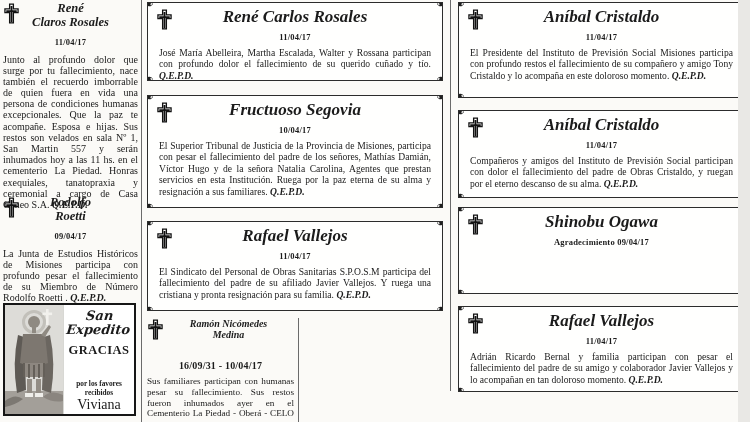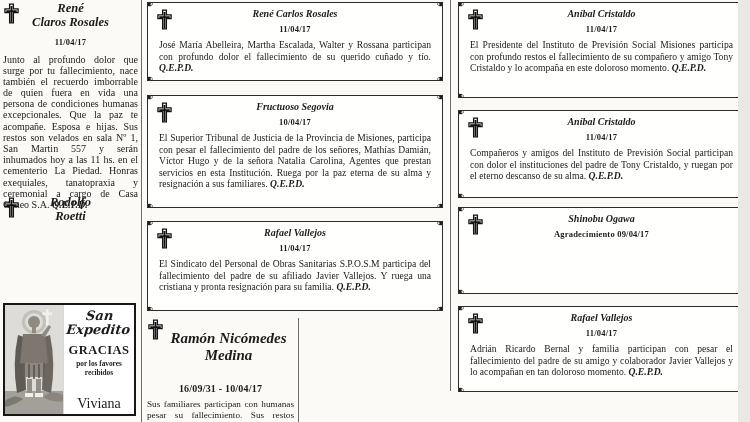--- a/index.html
+++ b/index.html
@@ -21,47 +21,47 @@
   .box.r3{left:458px; top:207px;width:287px; height:87px;}
   .box.r4{left:458px; top:306px;width:287px; height:86px;}
 
   .orn{position:absolute; font-family:"DejaVu Sans", sans-serif; font-size:13px; line-height:1; color:#1f1f1f;}
   .orn.tl{top:-7px; left:-5px; transform:rotate(-40deg);}
   .orn.tr{top:-7px; right:-5px; transform:rotate(40deg) scaleX(-1);}
   .orn.bl{bottom:-7px; left:-5px; transform:rotate(-140deg) scaleX(-1);}
   .orn.br{bottom:-7px; right:-5px; transform:rotate(140deg);}
 
   .cross{position:absolute; left:9px; top:6px;}
-  .title{text-align:center; font-style:italic; font-weight:bold; font-size:10px; line-height:1.1;}
+  .title{text-align:center; font-style:italic; font-weight:bold; font-size:17px; line-height:1.1;}
   .date{text-align:center; font-weight:bold; font-size:8.5px; margin-top:5px; letter-spacing:.2px;}
   .bodytext{margin-top:5px; font-size:9.6px; line-height:1.2; text-align:justify;}
   .qepd{font-weight:bold; font-style:italic;}
 
   
   .ln{position:absolute; left:3px; width:135px;}
   .ln1{top:2px;} .ln2{top:196px;}
   .ln .cross{left:1px; top:1px;}
   .ln .title{font-size:12.5px;}
   .ln .date{margin-top:7px;}
   .ln .bodytext{margin-top:7px; font-size:10px; line-height:1.12;}
 
   
   .medina{position:absolute; left:147px; top:318px; width:147px; height:103px; overflow:hidden;}
   .medina .cross{left:1px; top:1px;}
-  .medina .title{font-size:15px; padding-left:16px;margin-top:12px;}
+  .medina .title{font-size:10px; padding-left:16px;}
   .medina .date{font-size:10px; margin-top:20px;}
   .medina .bodytext{font-size:9.2px; line-height:1.17; margin-top:5px;}
 
   
   .ad{position:absolute; left:3px; top:303px; width:133px; height:113px; box-sizing:border-box; border:2px solid #161616; background:#fff; display:flex;}
   .ad .photo{width:58px; flex:none; border-right:1px solid #d8d8d4;}
   .ad .ad-right{flex:1; display:flex; flex-direction:column; align-items:center; text-align:center; padding:4px 1px 2px;}
   .saint-name{font-family:"DejaVu Serif", serif; font-style:italic; font-weight:bold; font-size:13px; line-height:1.1; transform:skewX(-6deg);}
   .gracias{font-weight:bold; font-size:12.5px; letter-spacing:.5px; margin-top:5px;}
-  .reason{font-weight:bold; font-size:7.3px; line-height:1.25; margin-top:1px;}
+  .reason{font-weight:bold; font-size:7.3px; line-height:1.25; margin-top:21px;}
   .signature{margin-top:auto; font-size:14px;}
 </style>
 </head>
 <body>
 
 <div class="page">
 
   <div class="vrule v-left"></div>
   <div class="vrule v-mid"></div>
   <div class="vrule v-medina"></div>
@@ -87,20 +87,25 @@
   <div class="ln ln2">
     <span class="cross" style="position:absolute;">
       <svg width="15" height="21" viewBox="0 0 16 22">
           <path d="M6 1 h4 v5 h5 v4 h-5 v11 h-4 V10 H1 V6 h5 z" fill="#fff" stroke="#111" stroke-width="1.4"></path>
           <path d="M7 3 h2 v4.6 h4.6 v1.8 h-4.6 v11 H7 V9.4 H2.4 V7.6 H7 z" fill="#111"></path>
         </svg>
     </span>
     <div class="title">
       <span>Rodolfo</span><br>
       <span>Roetti</span>
+    </div>
+    <div class="date">09/04/17</div>
+    <div class="bodytext">
+      <span>La Junta de Estudios Históricos de Misiones participa con profundo pesar el fallecimiento de su Miembro de Número Rodolfo Roetti .</span>
+      <span class="qepd">Q.E.P.D.</span>
     </div>
   </div>
 
   <div class="ad">
     <div class="photo">
       <svg width="58" height="109" viewBox="0 0 58 109">
         <rect width="58" height="109" fill="#dddcd8"></rect>
         <rect y="86" width="58" height="23" fill="#a39f99"></rect>
         <path d="M0 96 q10 -8 18 -2 q-8 6 -18 8 z" fill="#7c7872"></path>
         <path d="M58 90 q-12 -6 -20 2 q10 6 20 4 z" fill="#8a857f"></path>
@@ -236,21 +241,21 @@
     <span class="orn br">❦</span>
     <span class="cross">
       <svg width="15" height="21" viewBox="0 0 16 22">
           <path d="M6 1 h4 v5 h5 v4 h-5 v11 h-4 V10 H1 V6 h5 z" fill="#fff" stroke="#111" stroke-width="1.4"></path>
           <path d="M7 3 h2 v4.6 h4.6 v1.8 h-4.6 v11 H7 V9.4 H2.4 V7.6 H7 z" fill="#111"></path>
         </svg>
     </span>
     <div class="title">Aníbal Cristaldo</div>
     <div class="date">11/04/17</div>
     <div class="bodytext">
-      <span>Compañeros y amigos del Instituto de Previsión Social participan con dolor el instituciones del padre de Tony Cristaldo, y ruegan por el eterno descanso de su alma.</span>
+      <span>Compañeros y amigos del Instituto de Previsión Social participan con dolor el fallecimiento del padre de Obras Cristaldo, y ruegan por el eterno descanso de su alma.</span>
       <span class="qepd">Q.E.P.D.</span>
     </div>
   </div>
 
   <div class="box r3">
     <span class="orn tl">❦</span>
     <span class="orn tr">❦</span>
     <span class="orn bl">❦</span>
     <span class="orn br">❦</span>
     <span class="cross">

